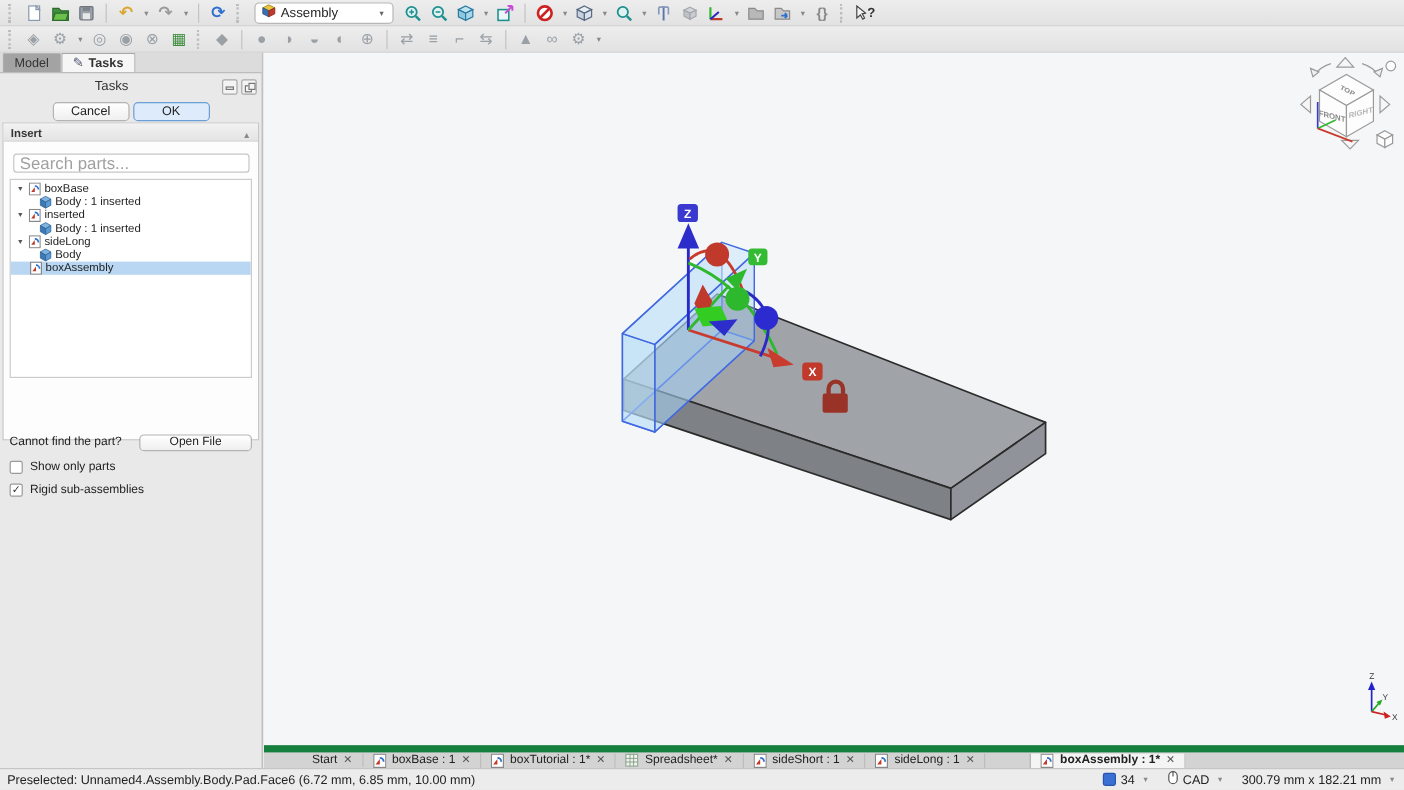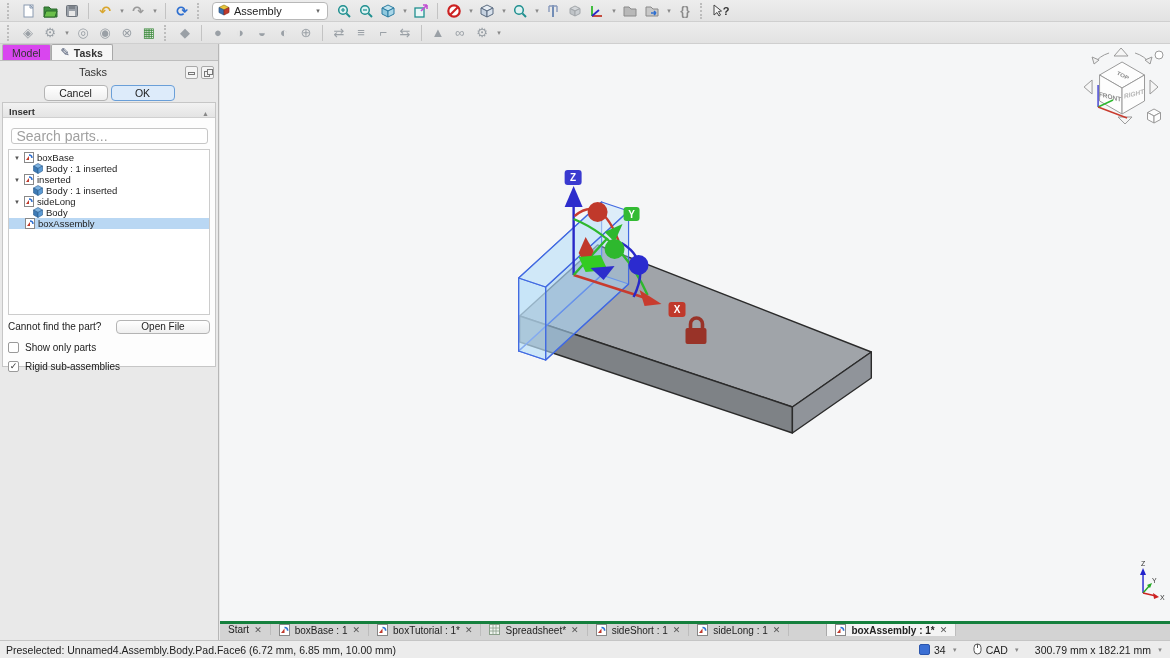--- a/index.html
+++ b/index.html
@@ -20,21 +20,21 @@
   .glyph-braces { color:#8a8a8a; font-weight:bold; font-size:12px; }
   .gray2 { color:#9aa0a6; font-size:13px; }
   .green2 { color:#3c8c3c; font-size:13px; }
   .wbcombo { height:18px; width:116px; background:#fff; border:1px solid #b8b8b8; border-radius:4px; display:flex; align-items:center; padding:0 5px; gap:4px; margin:0 4px; }
   .wbcombo .lbl { font-size:11px; color:#222; flex:1; }
   .wbcombo .caret { color:#666; }
 
   
   .leftpanel { position:absolute; left:0; top:44px; width:219px; bottom:18px; background:#e9e9e9; border-right:1px solid #b6b6b6; }
   .ptabs { height:17px; background:#dcdcdc; border-bottom:1px solid #bdbdbd; display:flex; align-items:flex-end; padding-left:2px; }
-  .ptab { height:16px; padding:0 9px; font-size:10.5px; color:#333; background:#d946ef; border:1px solid #b5b5b5; border-bottom:none; display:flex; align-items:center; gap:4px; border-radius:2px 2px 0 0; }
+  .ptab { height:16px; padding:0 9px; font-size:10.5px; color:#333; background:#a3a3a3; border:1px solid #b5b5b5; border-bottom:none; display:flex; align-items:center; gap:4px; border-radius:2px 2px 0 0; }
   .ptab.active { background:#f6f6f6; font-weight:bold; border-color:#a8a8a8; }
   .pencil { color:#44506b; font-size:11px; }
   .taskstitle { height:16px; display:flex; align-items:center; padding:0 4px; margin-top:3px; }
   .taskstitle .t { flex:1; text-align:center; font-size:11px; color:#333; }
   .mini-btn { width:13px; height:13px; border:1px solid #a8a8a8; background:#f4f4f4; border-radius:2px; margin-left:3px; position:relative; }
   .mini-btn .bar { position:absolute; left:2px; right:2px; top:5px; height:3px; border:1px solid #777; }
   .mini-btn .sq1 { position:absolute; left:2px; top:4px; width:6px; height:6px; border:1px solid #777; }
   .mini-btn .sq2 { position:absolute; left:5px; top:2px; width:6px; height:6px; border:1px solid #777; background:#f4f4f4; }
   .okrow { display:flex; justify-content:center; gap:3px; margin-top:5px; }
   .btn { width:64px; height:16px; font-size:10.5px; color:#222; background:linear-gradient(#ffffff,#efefef); border:1px solid #b4b4b4; border-radius:4px; display:flex; align-items:center; justify-content:center; }
@@ -45,33 +45,33 @@
   .inshdr .col { font-size:7px; color:#888; }
   .search { display:block; width:197px; margin:10px auto 0; height:16px; border:1px solid #c6c6c6; border-radius:3px; font-size:14px; padding:0 5px; color:#333; background:#fff; font-family:inherit; }
   .search::placeholder { color:#a0a0a0; }
   .tree { position:absolute; left:5px; right:5px; top:46px; height:166px; border:1px solid #cccccc; background:#fff; overflow:hidden; padding-top:2px; }
   .trow { height:11px; display:flex; align-items:center; font-size:9.5px; color:#222; padding-left:4px; gap:3px; white-space:nowrap; }
   .trow.sel { background:#b9d7f3; }
   .trow .exp { width:8px; font-size:6px; color:#555; text-align:center; }
   .trow.lvl1 { padding-left:24px;align-items:center; }
   .ticon { width:10px; height:11px; display:inline-flex; }
   .belowtree { position:absolute; left:5px; right:5px; top:216px; }
-  .cfrow { display:flex; align-items:center; height:15px; }
+  .cfrow { display:flex; align-items:center; height:15px;margin-top:42px; }
   .cfrow .q { font-size:10px; color:#222; flex:1; }
   .openfile { width:94px; height:14px; font-size:10px; }
   .cbrow { display:flex; align-items:center; gap:6px; margin-top:8px; }
   .cb { width:11px; height:11px; border:1px solid #9a9a9a; border-radius:2px; background:#fff; font-size:9px; line-height:9px; text-align:center; color:#333; }
   .cbrow .cl { font-size:10px; color:#222; }
 
   
   .viewport { position:absolute; left:220px; top:44px; right:0; bottom:37px; background:#f5f6f7; }
   .viewport svg.scene { position:absolute; inset:0; width:100%; height:100%; }
 
   
-  .doctabs { position:absolute; left:220px; right:0; bottom:18px; height:19px; background:#d3d3d3; border-top:3px solid #15803d; display:flex; align-items:flex-start; }
+  .doctabs { position:absolute; left:220px; right:0; bottom:18px; height:19px; background:#d3d3d3; border-top:6px solid #15803d; display:flex; align-items:center;padding-left:32px; }
   .dtab { display:flex; align-items:center; gap:5px; padding:0 8px; font-size:10px; color:#222; border-right:1px solid #bdbdbd; }
   .dtab .x { font-size:9px; color:#555; }
   .dtab.active { background:#f4f4f4; font-weight:bold; border-left:1px solid #a9a9a9;margin-left:37px; }
   .dticon { width:11px; height:12px; display:inline-flex; }
 
   
   .statusbar { position:absolute; left:0; right:0; bottom:0; height:18px; background:#ececec; border-top:1px solid #c5c5c5; display:flex; align-items:center; font-size:10.5px; color:#222; padding:0 6px; }
   .statusbar .msg { flex:1; }
   .sbgroup { display:flex; align-items:center; gap:4px; margin-left:14px; }
   .swatch { width:11px; height:11px; background:#3b6fd4; border:1px solid #2a55ad; border-radius:2px; }

